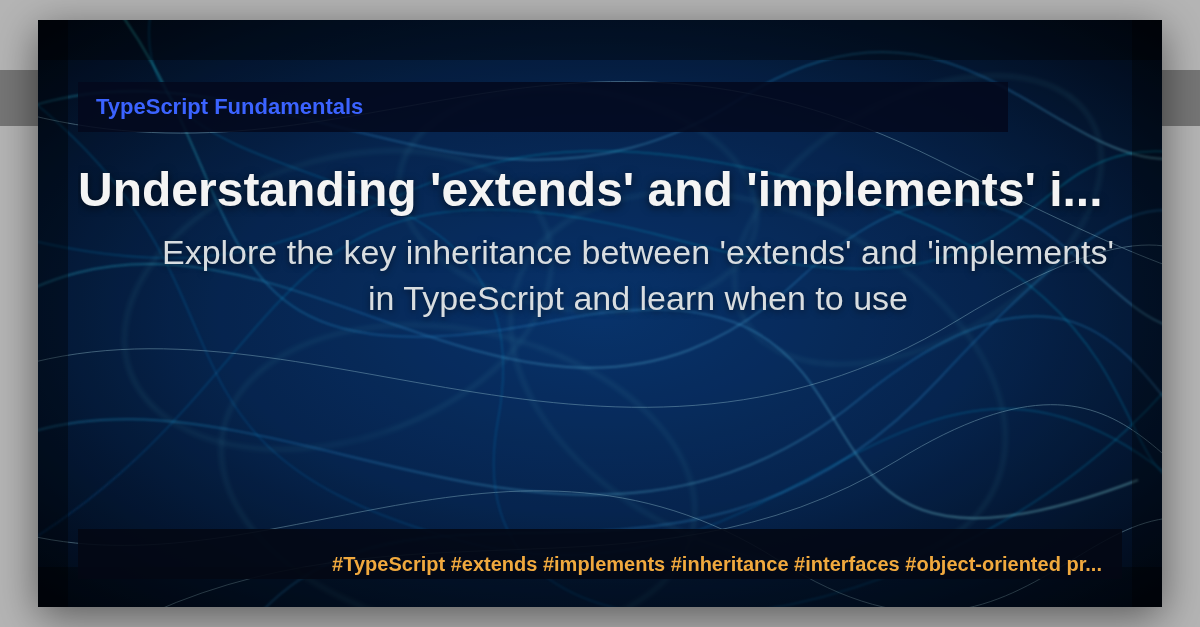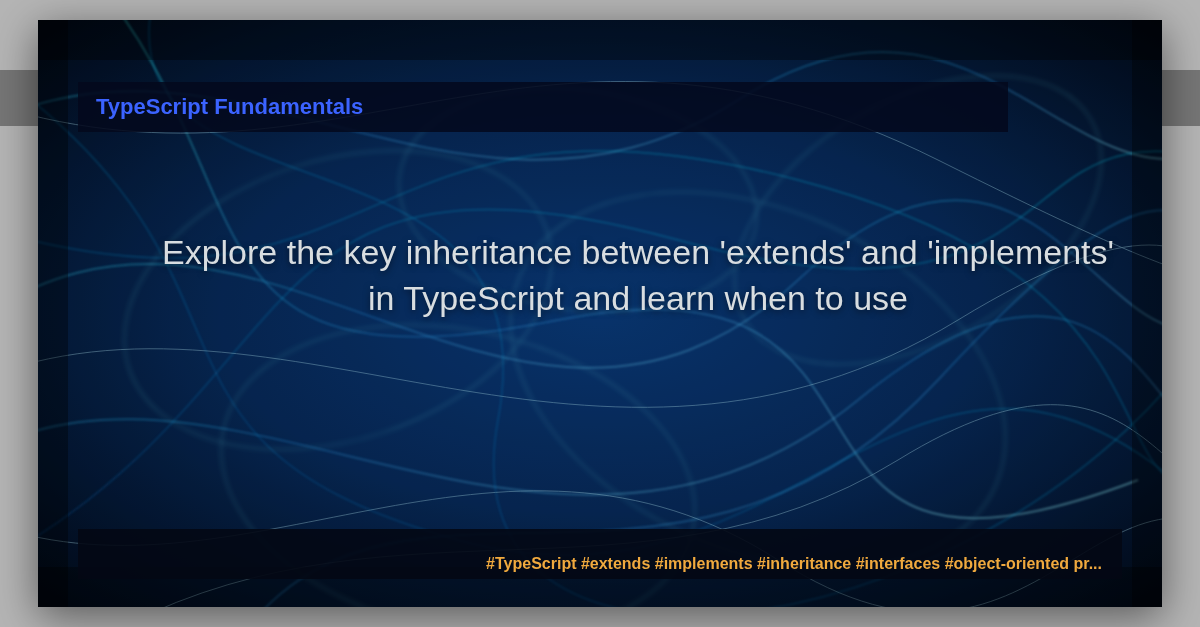--- a/index.html
+++ b/index.html
@@ -88,21 +88,21 @@
     display: flex;
     align-items: center;
     justify-content: flex-end;
     padding-right: 20px;
     z-index: 2;
     overflow: hidden;
   }
   .tags-bar span {
     color: #f0a93e;
     font-weight: bold;
-    font-size: 16px;
+    font-size: 20px;
     white-space: nowrap;
     margin-top: 20px;
   }
 </style>
 </head>
 <body>
 
 <div class="overlay-band" style="top:70px"></div>
 
 <div class="card">
@@ -161,20 +161,21 @@
     <rect x="0" y="0" width="1124" height="40" fill="#000" opacity="0.35"></rect>
     <rect x="0" y="547" width="1124" height="40" fill="#000" opacity="0.35"></rect>
     <rect x="0" y="0" width="30" height="587" fill="#000" opacity="0.35"></rect>
     <rect x="1094" y="0" width="30" height="587" fill="#000" opacity="0.35"></rect>
   </svg>
 
   <div class="category-bar">
     <span>TypeScript Fundamentals</span>
   </div>
 
+  <div class="title">Understanding 'extends' and 'implements' i...</div>
 
   <div class="subtitle">Explore the key inheritance between 'extends' and 'implements' in TypeScript and learn when to use</div>
 
   <div class="tags-bar">
     <span>#TypeScript #extends #implements #inheritance #interfaces #object-oriented pr...</span>
   </div>
 
 </div>
 
 </body></html>

